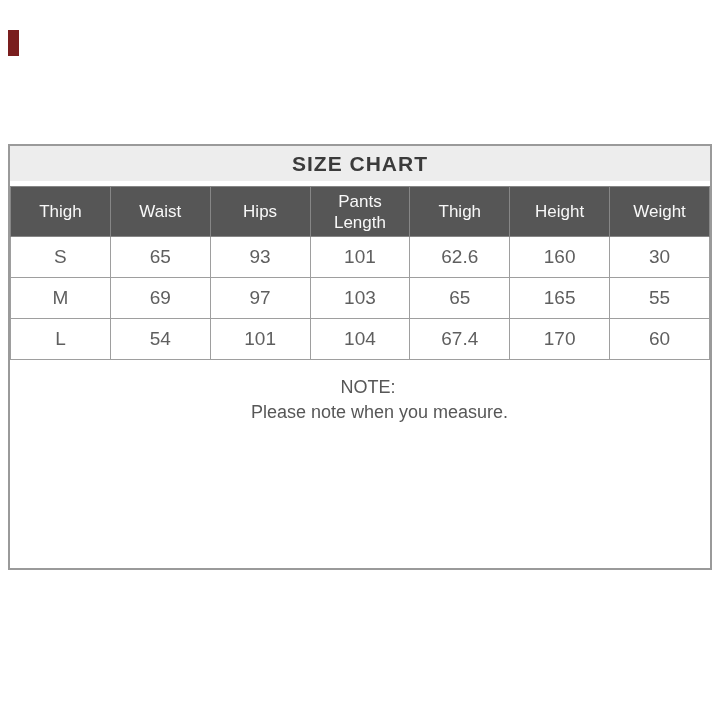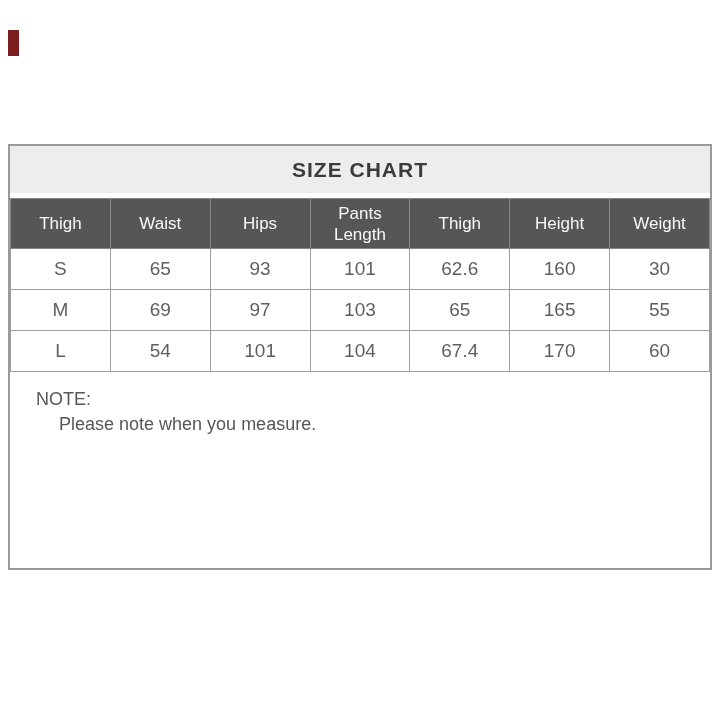--- a/index.html
+++ b/index.html
@@ -26,21 +26,21 @@
     position: absolute;
     left: 8px;
     top: 144px;
     width: 704px;
     height: 426px;
     box-sizing: border-box;
     border: 2px solid #9a9a9a;
     background: #ffffff;
   }
   .title-band {
-    height: 47px;
+    height: 35px;
     margin-bottom: 5px;
     background: #ededed;
     display: flex;
     align-items: center;
     justify-content: center;
     font-size: 21px;
     font-weight: bold;
     letter-spacing: 1px;
     color: #3b3b3b;
   }
@@ -70,20 +70,21 @@
     background: #ffffff;
     text-align: center;
     vertical-align: middle;
     padding: 0;
   }
   .notes {
     padding: 15px 10px 0 26px;
     font-size: 18px;
     line-height: 24.5px;
     color: #575757;
+    text-align: center;
   }
   .notes .line {
     white-space: nowrap;
   }
   .notes .indent {
     padding-left: 23px;
   }
 </style>
 </head>
 <body>

